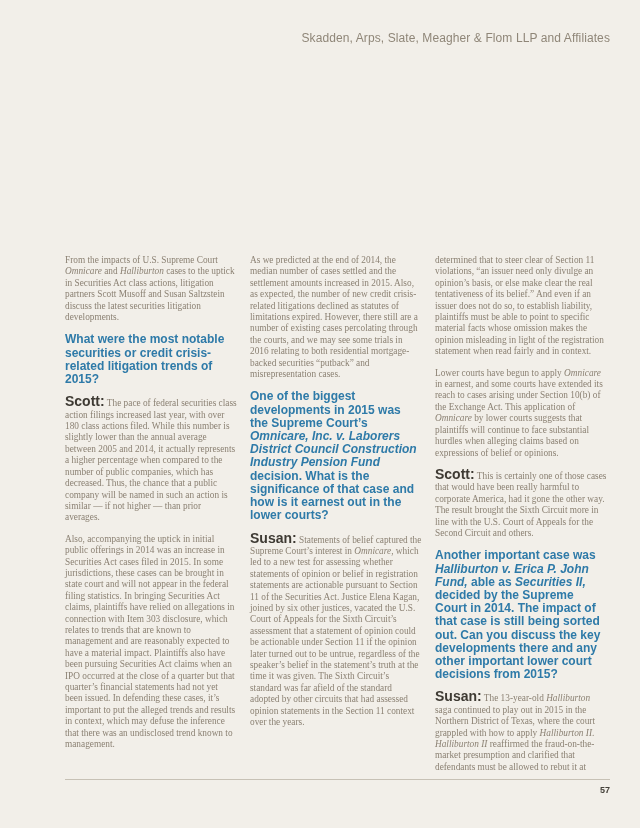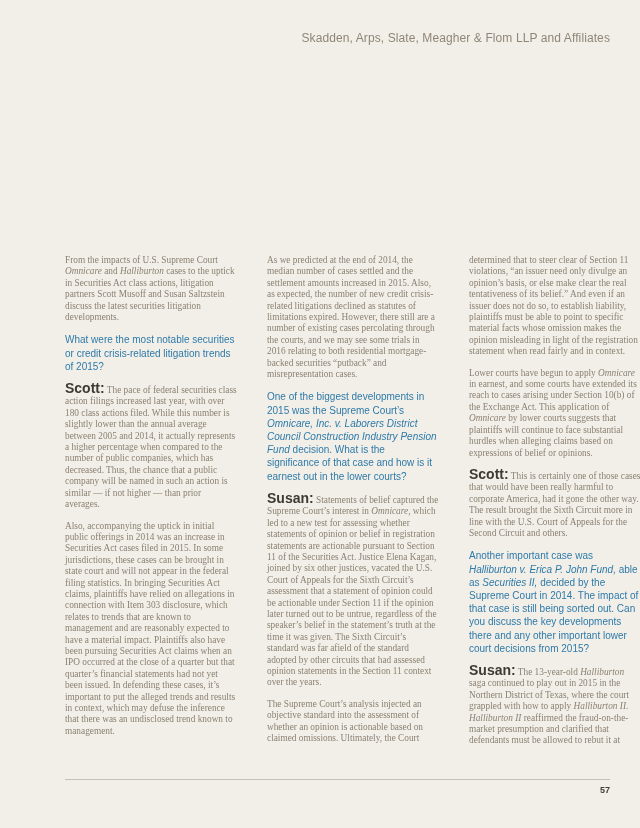--- a/index.html
+++ b/index.html
@@ -28,39 +28,39 @@
     color: #8f8678;
     text-align: right;
     white-space: nowrap;
   }
   .columns {
     position: absolute;
     top: 255px;
     left: 65px;
     width: 544px;
     display: flex;
-    gap: 30px;
+    gap: 13px;
     align-items: flex-start;
   }
   .column {
     width: 172px;
     flex: 0 0 172px;
     font-family: "Liberation Serif", serif;
     font-size: 9.3px;
     line-height: 11.4px;
     color: #8b8173;
     text-align: left;
   }
   .column p {
     margin: 0 0 10px 0;
   }
   .column p.question {
     font-family: "Liberation Sans", sans-serif;
-    font-weight: normal;
-    font-size: 10px;
+    font-weight: bold;
+    font-size: 12px;
     line-height: 13.2px;
     color: #2e7aa8;
     margin: 3px 0 10px 0;
   }
   .speaker {
     font-family: "Liberation Sans", sans-serif;
     font-weight: bold;
     font-size: 14px;
     color: #3e3a33;
   }
@@ -96,21 +96,20 @@
     <div class="column">
         <p class="para"><span>From the impacts of U.S. Supreme Court </span><span class="it">Omnicare</span><span> and </span><span class="it">Halliburton</span><span> cases to the uptick in Securities Act class actions, litigation partners Scott Musoff and Susan Saltzstein discuss the latest securities litigation developments.</span></p>
         <p class="question"><span>What were the most notable securities or credit crisis-related litigation trends of 2015?</span></p>
         <p class="para"><strong class="speaker">Scott:</strong><span> The pace of federal securities class action filings increased last year, with over 180 class actions filed. While this number is slightly lower than the annual average between 2005 and 2014, it actually represents a higher percentage when compared to the number of public companies, which has decreased. Thus, the chance that a public company will be named in such an action is similar — if not higher — than prior averages.</span></p>
         <p class="para"><span>Also, accompanying the uptick in initial public offerings in 2014 was an increase in Securities Act cases filed in 2015. In some jurisdictions, these cases can be brought in state court and will not appear in the federal filing statistics. In bringing Securities Act claims, plaintiffs have relied on allegations in connection with Item 303 disclosure, which relates to trends that are known to management and are reasonably expected to have a material impact. Plaintiffs also have been pursuing Securities Act claims when an IPO occurred at the close of a quarter but that quarter’s financial statements had not yet been issued. In defending these cases, it’s important to put the alleged trends and results in context, which may defuse the inference that there was an undisclosed trend known to management.</span></p>
       </div>
     <div class="column">
         <p class="para"><span>As we predicted at the end of 2014, the median number of cases settled and the settlement amounts increased in 2015. Also, as expected, the number of new credit crisis-related litigations declined as statutes of limitations expired. However, there still are a number of existing cases percolating through the courts, and we may see some trials in 2016 relating to both residential mortgage-backed securities “putback” and misrepresentation cases.</span></p>
         <p class="question"><span>One of the biggest developments in 2015 was the Supreme Court’s </span><span class="it">Omnicare, Inc. v. Laborers District Council Construction Industry Pension Fund</span><span> decision. What is the significance of that case and how is it earnest out in the lower courts?</span></p>
         <p class="para"><strong class="speaker">Susan:</strong><span> Statements of belief captured the Supreme Court’s interest in </span><span class="it">Omnicare</span><span>, which led to a new test for assessing whether statements of opinion or belief in registration statements are actionable pursuant to Section 11 of the Securities Act. Justice Elena Kagan, joined by six other justices, vacated the U.S. Court of Appeals for the Sixth Circuit’s assessment that a statement of opinion could be actionable under Section 11 if the opinion later turned out to be untrue, regardless of the speaker’s belief in the statement’s truth at the time it was given. The Sixth Circuit’s standard was far afield of the standard adopted by other circuits that had assessed opinion statements in the Section 11 context over the years.</span></p>
-        <p class="para"><span>The Supreme Court’s analysis injected an objective standard into the assessment of whether an opinion is actionable based on claimed omissions. Ultimately, the Court</span></p>
       </div>
     <div class="column">
         <p class="para"><span>determined that to steer clear of Section 11 violations, “an issuer need only divulge an opinion’s basis, or else make clear the real tentativeness of its belief.” And even if an issuer does not do so, to establish liability, plaintiffs must be able to point to specific material facts whose omission makes the opinion misleading in light of the registration statement when read fairly and in context.</span></p>
         <p class="para"><span>Lower courts have begun to apply </span><span class="it">Omnicare</span><span> in earnest, and some courts have extended its reach to cases arising under Section 10(b) of the Exchange Act. This application of </span><span class="it">Omnicare</span><span> by lower courts suggests that plaintiffs will continue to face substantial hurdles when alleging claims based on expressions of belief or opinions.</span></p>
         <p class="para"><strong class="speaker">Scott:</strong><span> This is certainly one of those cases that would have been really harmful to corporate America, had it gone the other way. The result brought the Sixth Circuit more in line with the U.S. Court of Appeals for the Second Circuit and others.</span></p>
         <p class="question"><span>Another important case was </span><span class="it">Halliburton v. Erica P. John Fund,</span><span> able as </span><span class="it">Securities II,</span><span> decided by the Supreme Court in 2014. The impact of that case is still being sorted out. Can you discuss the key developments there and any other important lower court decisions from 2015?</span></p>
         <p class="para"><strong class="speaker">Susan:</strong><span> The 13-year-old </span><span class="it">Halliburton</span><span> saga continued to play out in 2015 in the Northern District of Texas, where the court grappled with how to apply </span><span class="it">Halliburton II</span><span>. </span><span class="it">Halliburton II</span><span> reaffirmed the fraud-on-the-market presumption and clarified that defendants must be allowed to rebut it at</span></p>
       </div>
   </div>
 

